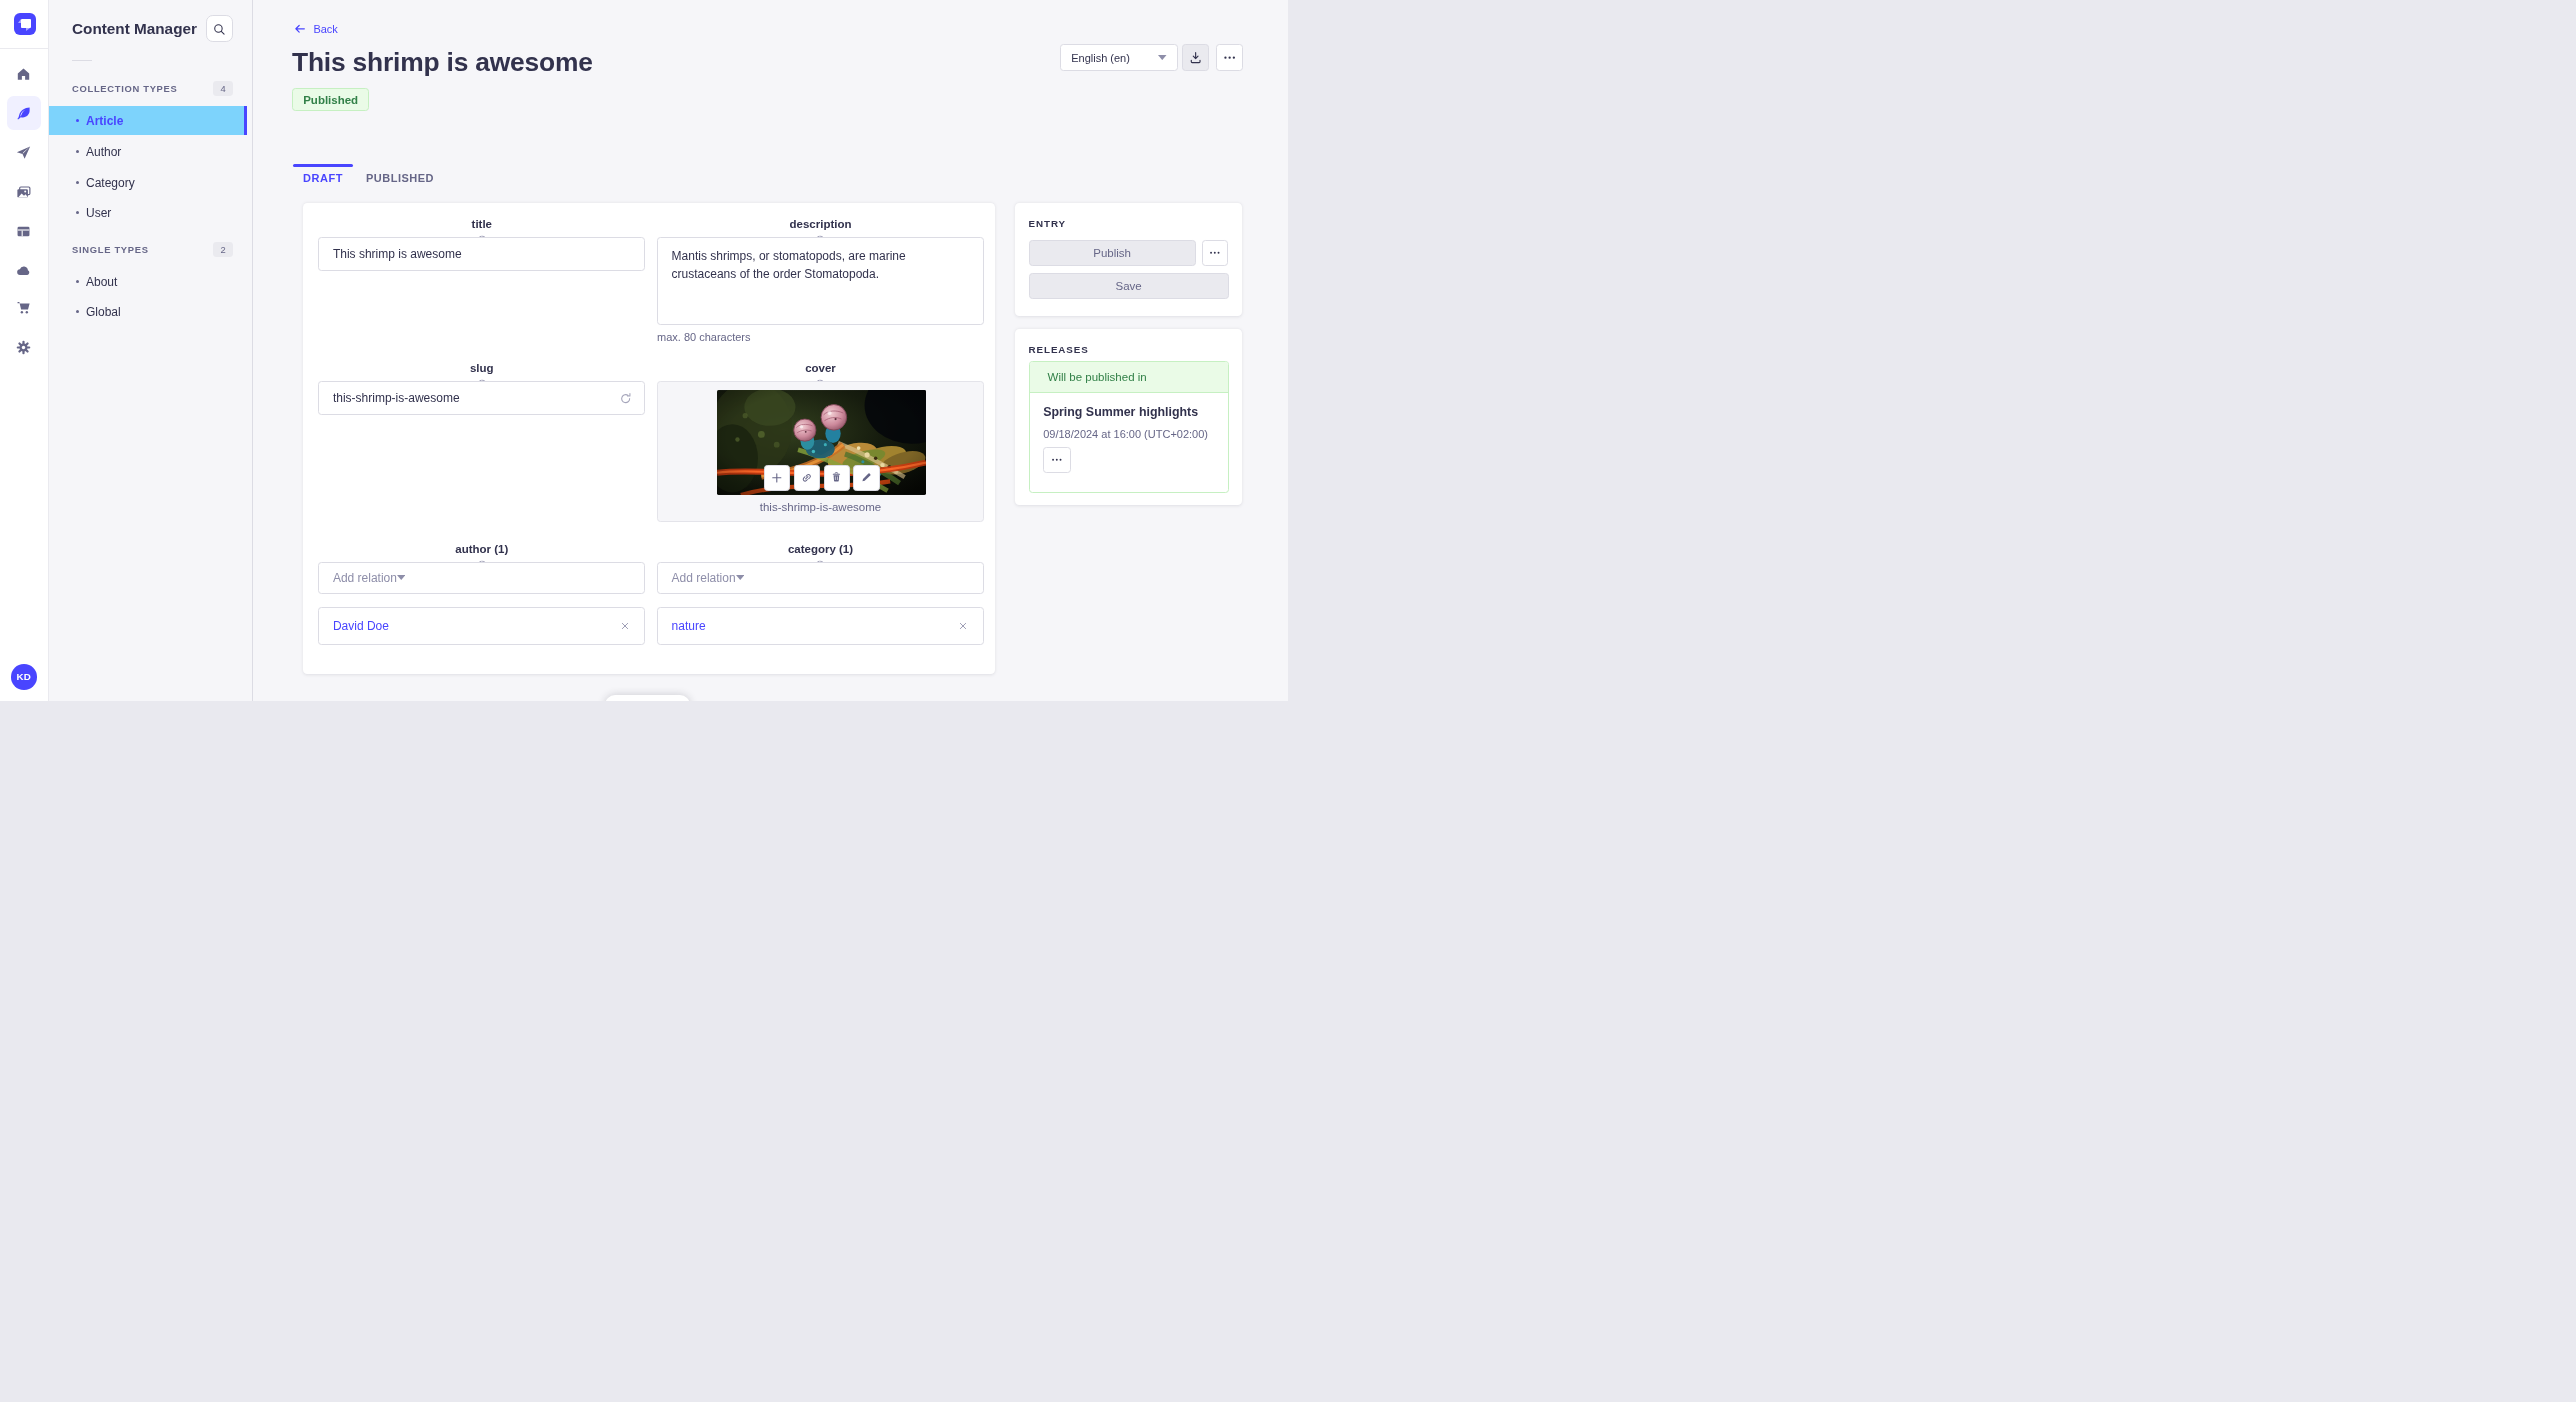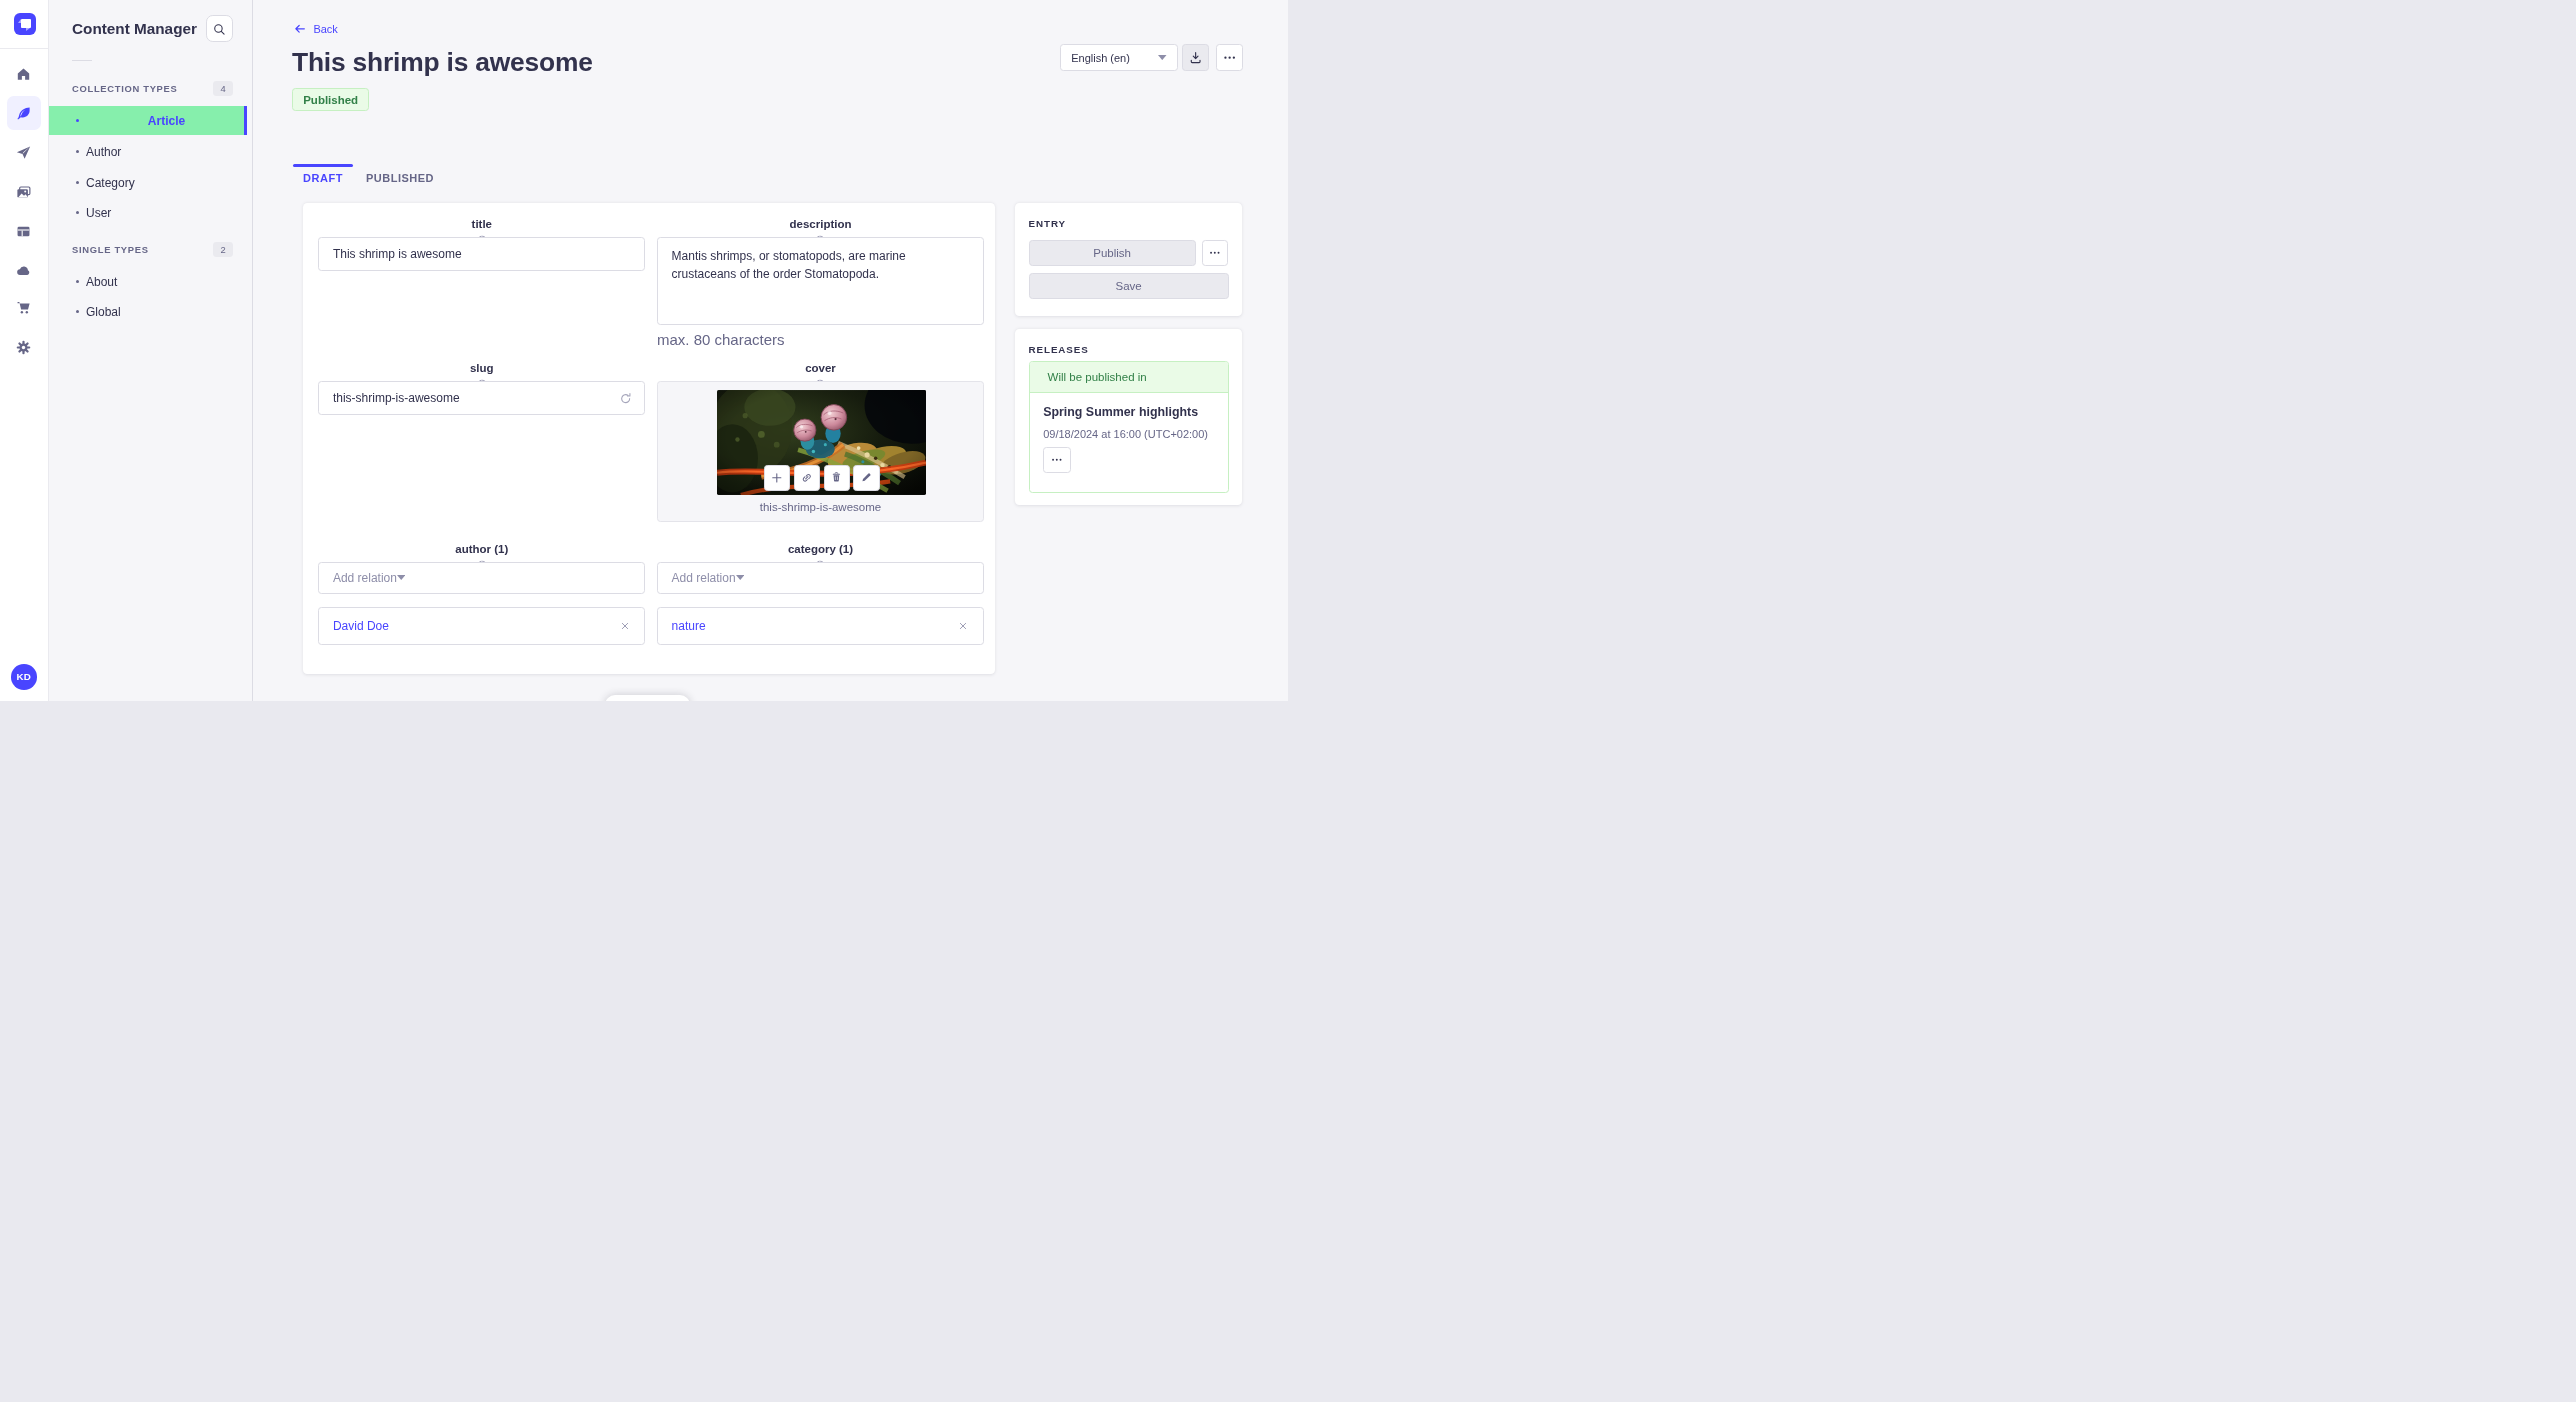--- a/index.html
+++ b/index.html
@@ -33,21 +33,21 @@
   .sb-search{ position:absolute; left:157px; top:15.3px; width:27px; height:27px; border-radius:6.8px;
               background:#fff; border:0.9px solid #dcdce4; display:flex; align-items:center; justify-content:center; cursor:pointer; }
   .sb-divider{ position:absolute; left:23px; top:60px; width:20.4px; height:0.9px; background:#dcdce4; }
   .sb-section{ position:absolute; left:23px; font-size:9.4px; font-weight:700; letter-spacing:0.7px; color:#666687; }
   .sb-badge{ position:absolute; left:164px; width:20.4px; height:14.5px; background:#eaeaef; border-radius:3.4px;
              color:#666687; font-size:9.4px; display:flex; align-items:center; justify-content:center; }
   .sb-item{ position:absolute; left:0; width:198px; height:29px; display:flex; align-items:center;
             padding-left:37px; font-size:12px; color:#32324d; cursor:pointer; }
   .sb-item::before{ content:''; position:absolute; left:27px; top:50%; margin-top:-1.7px; width:3.4px; height:3.4px;
                     border-radius:50%; background:#666687; }
-  .sb-item.active{ background:#86efac; color:#4945ff; font-weight:600;justify-content:center; }
+  .sb-item.active{ background:#7dd3fc; color:#4945ff; font-weight:600; }
   .sb-item.active::before{ background:#4945ff; }
   .sb-item.active::after{ content:''; position:absolute; right:0; top:0; width:2.6px; height:100%; background:#4945ff; }
 
   
   .back-link{ position:absolute; left:293px; top:22px; display:flex; align-items:center; gap:6.8px;
               color:#4945ff; font-size:11px; cursor:pointer; }
   .page-title{ position:absolute; left:292px; top:47px; font-size:26.4px; font-weight:700; color:#32324d; letter-spacing:-0.2px; }
   .status-badge{ position:absolute; left:292px; top:88px; height:23px; padding:0 10.2px; display:flex; align-items:center;
                  background:#eafbe7; border:0.9px solid #c6f0c2; border-radius:3.4px; color:#328048; font-size:11.5px; font-weight:600; }
   .locale-select{ position:absolute; left:1060px; top:44px; width:118px; height:27px; background:#fff;
@@ -68,21 +68,21 @@
   .card-main{ left:303px; top:203px; width:692px; height:471px; }
   .card-entry{ left:1015px; top:203px; width:227px; height:113px; }
   .card-rel{ left:1015px; top:329px; width:227px; height:176px; }
 
   
   .f-label{ position:absolute; display:flex; align-items:center; gap:5.1px; font-size:11.5px; font-weight:700; color:#32324d;flex-direction:column; }
   .f-input{ position:absolute; height:34px; background:#fff; border:0.9px solid #dcdce4; border-radius:3.4px;
             display:flex; align-items:center; padding:0 13.6px; font-size:12px; color:#32324d; }
   .f-area{ position:absolute; background:#fff; border:0.9px solid #dcdce4; border-radius:3.4px;
            padding:9.4px 13.6px; font-size:12px; line-height:1.5; color:#32324d; }
-  .f-hint{ position:absolute; font-size:15px; color:#666687; }
+  .f-hint{ position:absolute; font-size:11px; color:#666687; }
   .col1{ left:15.3px; width:327px; } .col2{ left:354px; width:327px; }
   .select-box{ justify-content:flex-start; cursor:pointer; }
   .select-box .ph{ color:#8e8ea9; }
   .chip-box{ position:absolute; height:38px; background:#fff; border:0.9px solid #dcdce4; border-radius:3.4px;
              display:flex; align-items:center; justify-content:space-between; padding:0 13.6px; }
   .chip-box .lnk{ color:#4945ff; font-size:12px; cursor:pointer; }
   .cover-box{ position:absolute; background:#f6f6f9; border:0.9px solid #e4e4ea; border-radius:3.4px; }
   .cover-img{ position:absolute; left:59px; top:7.7px; width:209px; height:105px; border-radius:1.7px; overflow:hidden; }
   .cover-actions{ position:absolute; left:106px; top:83px; display:flex; gap:3.4px; }
   .cov-btn{ width:26.4px; height:25.6px; background:#fff; border:0.9px solid #dcdce4; border-radius:3.4px;

